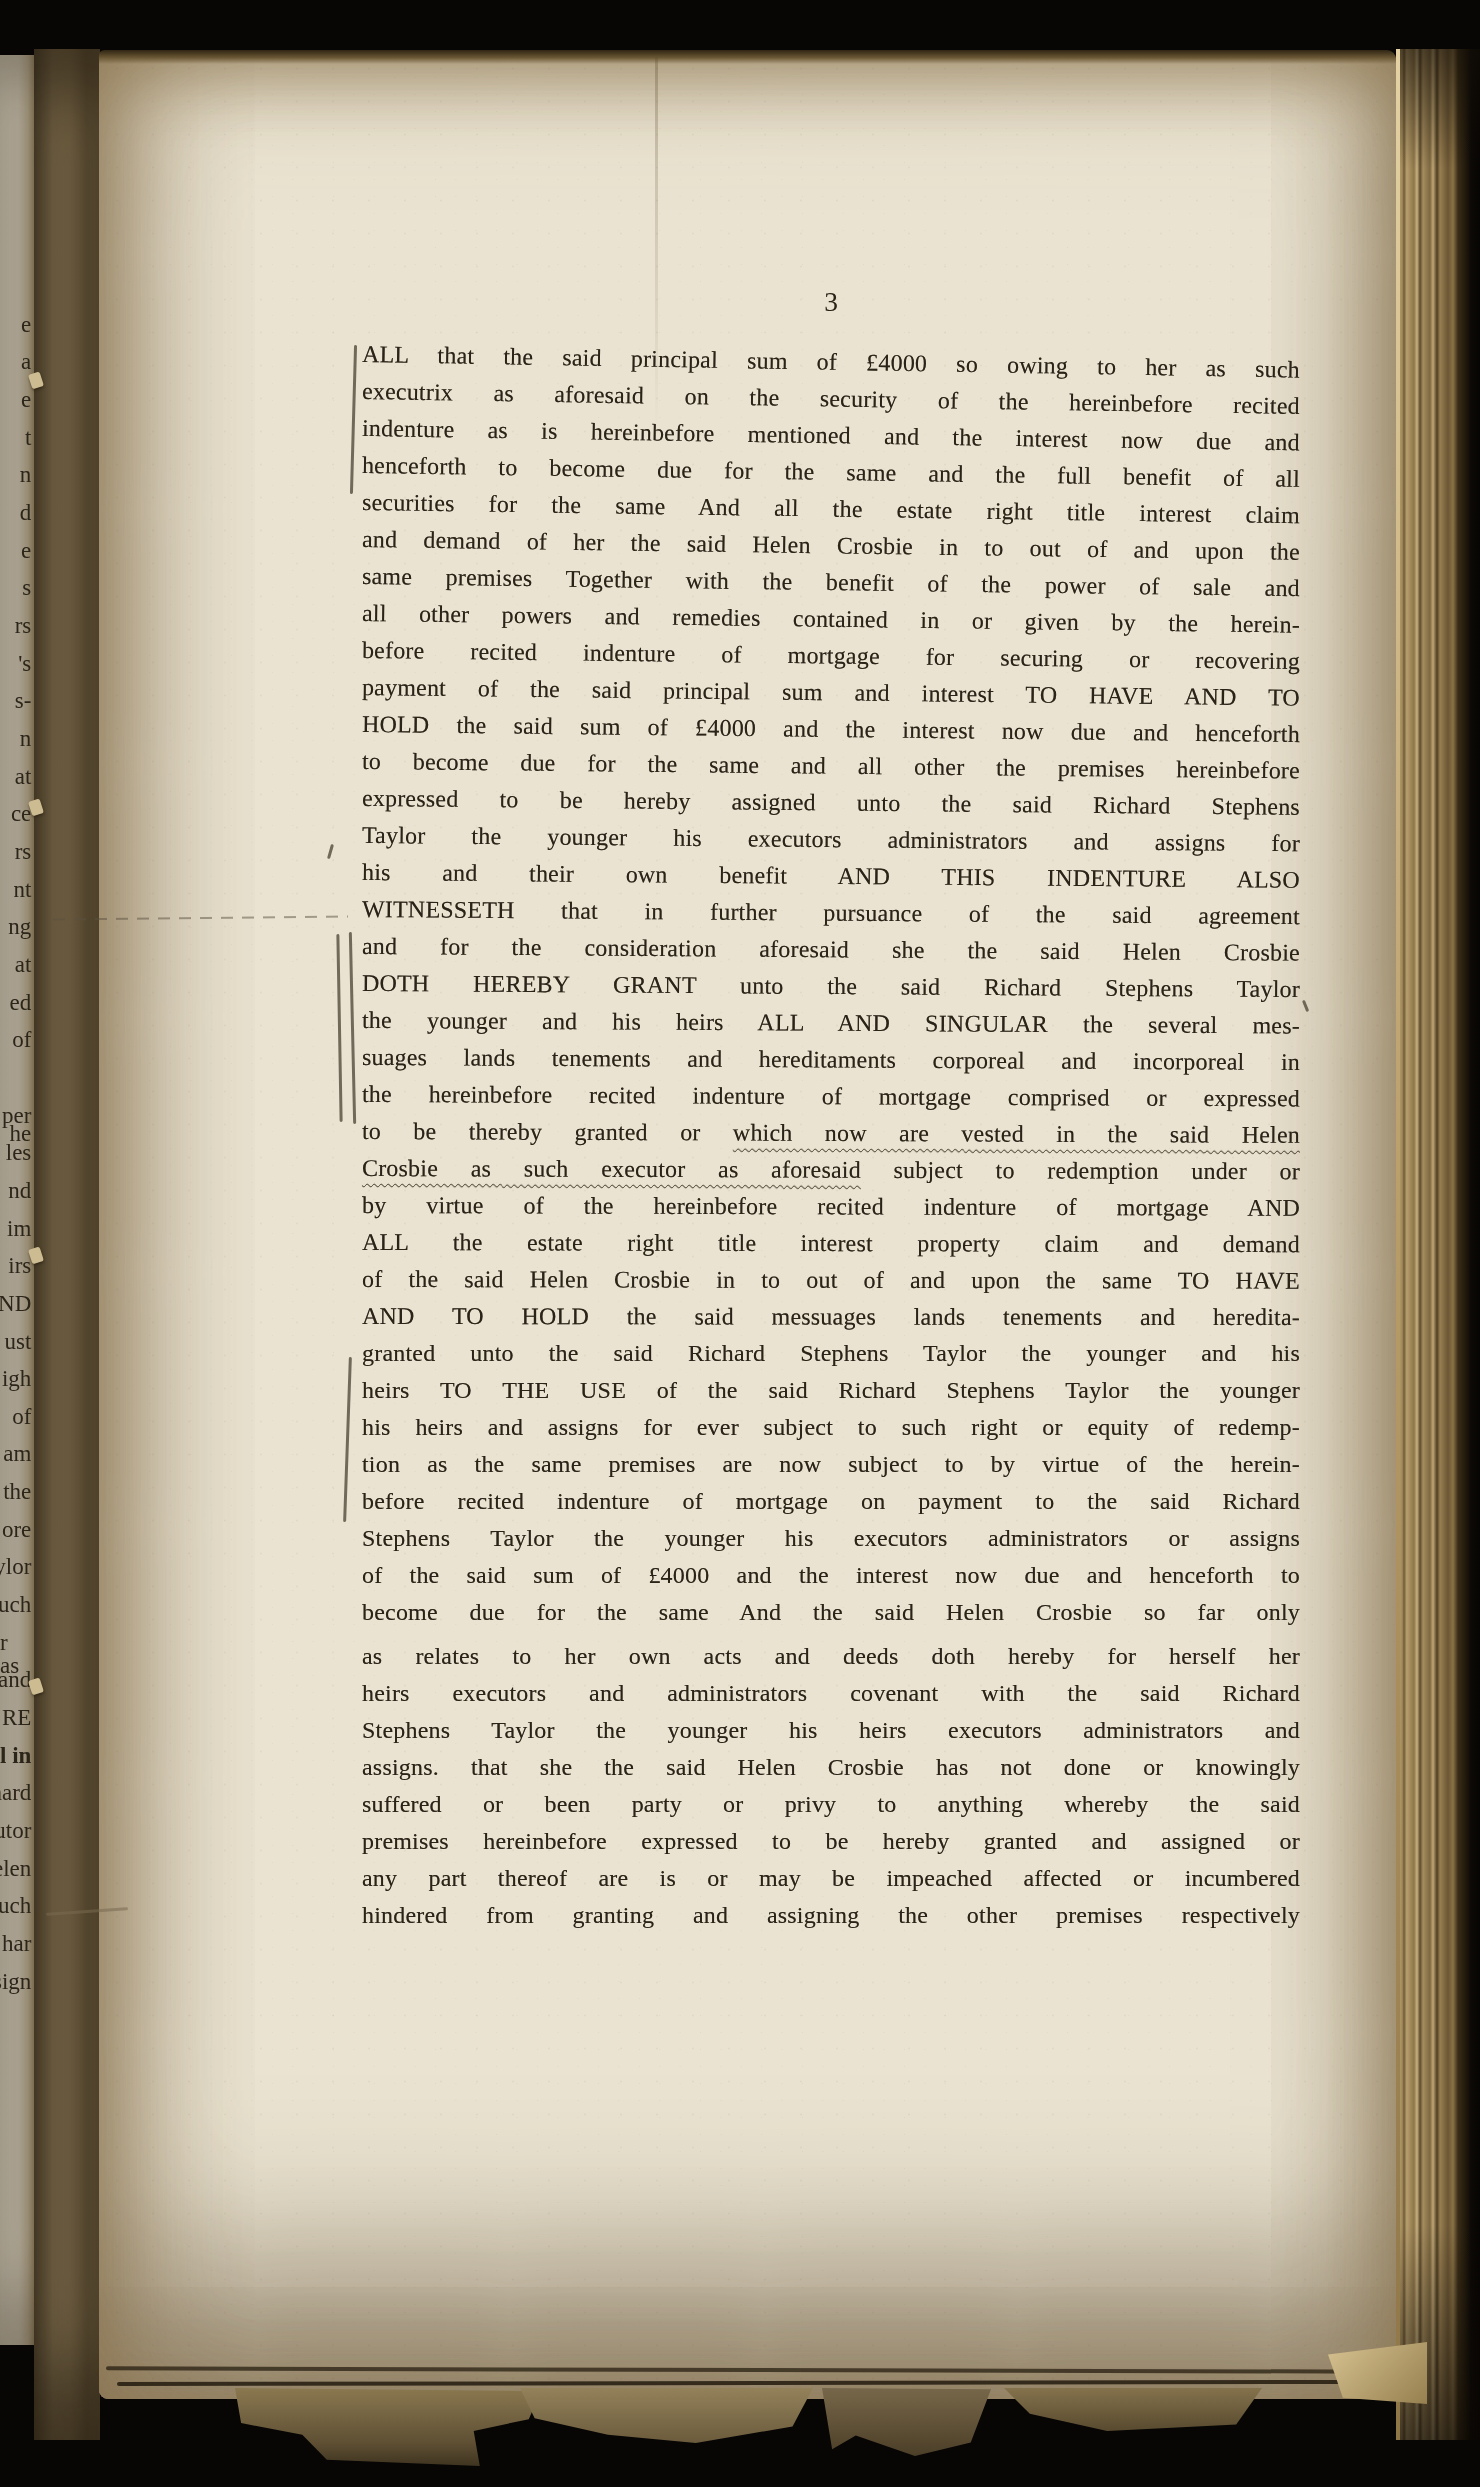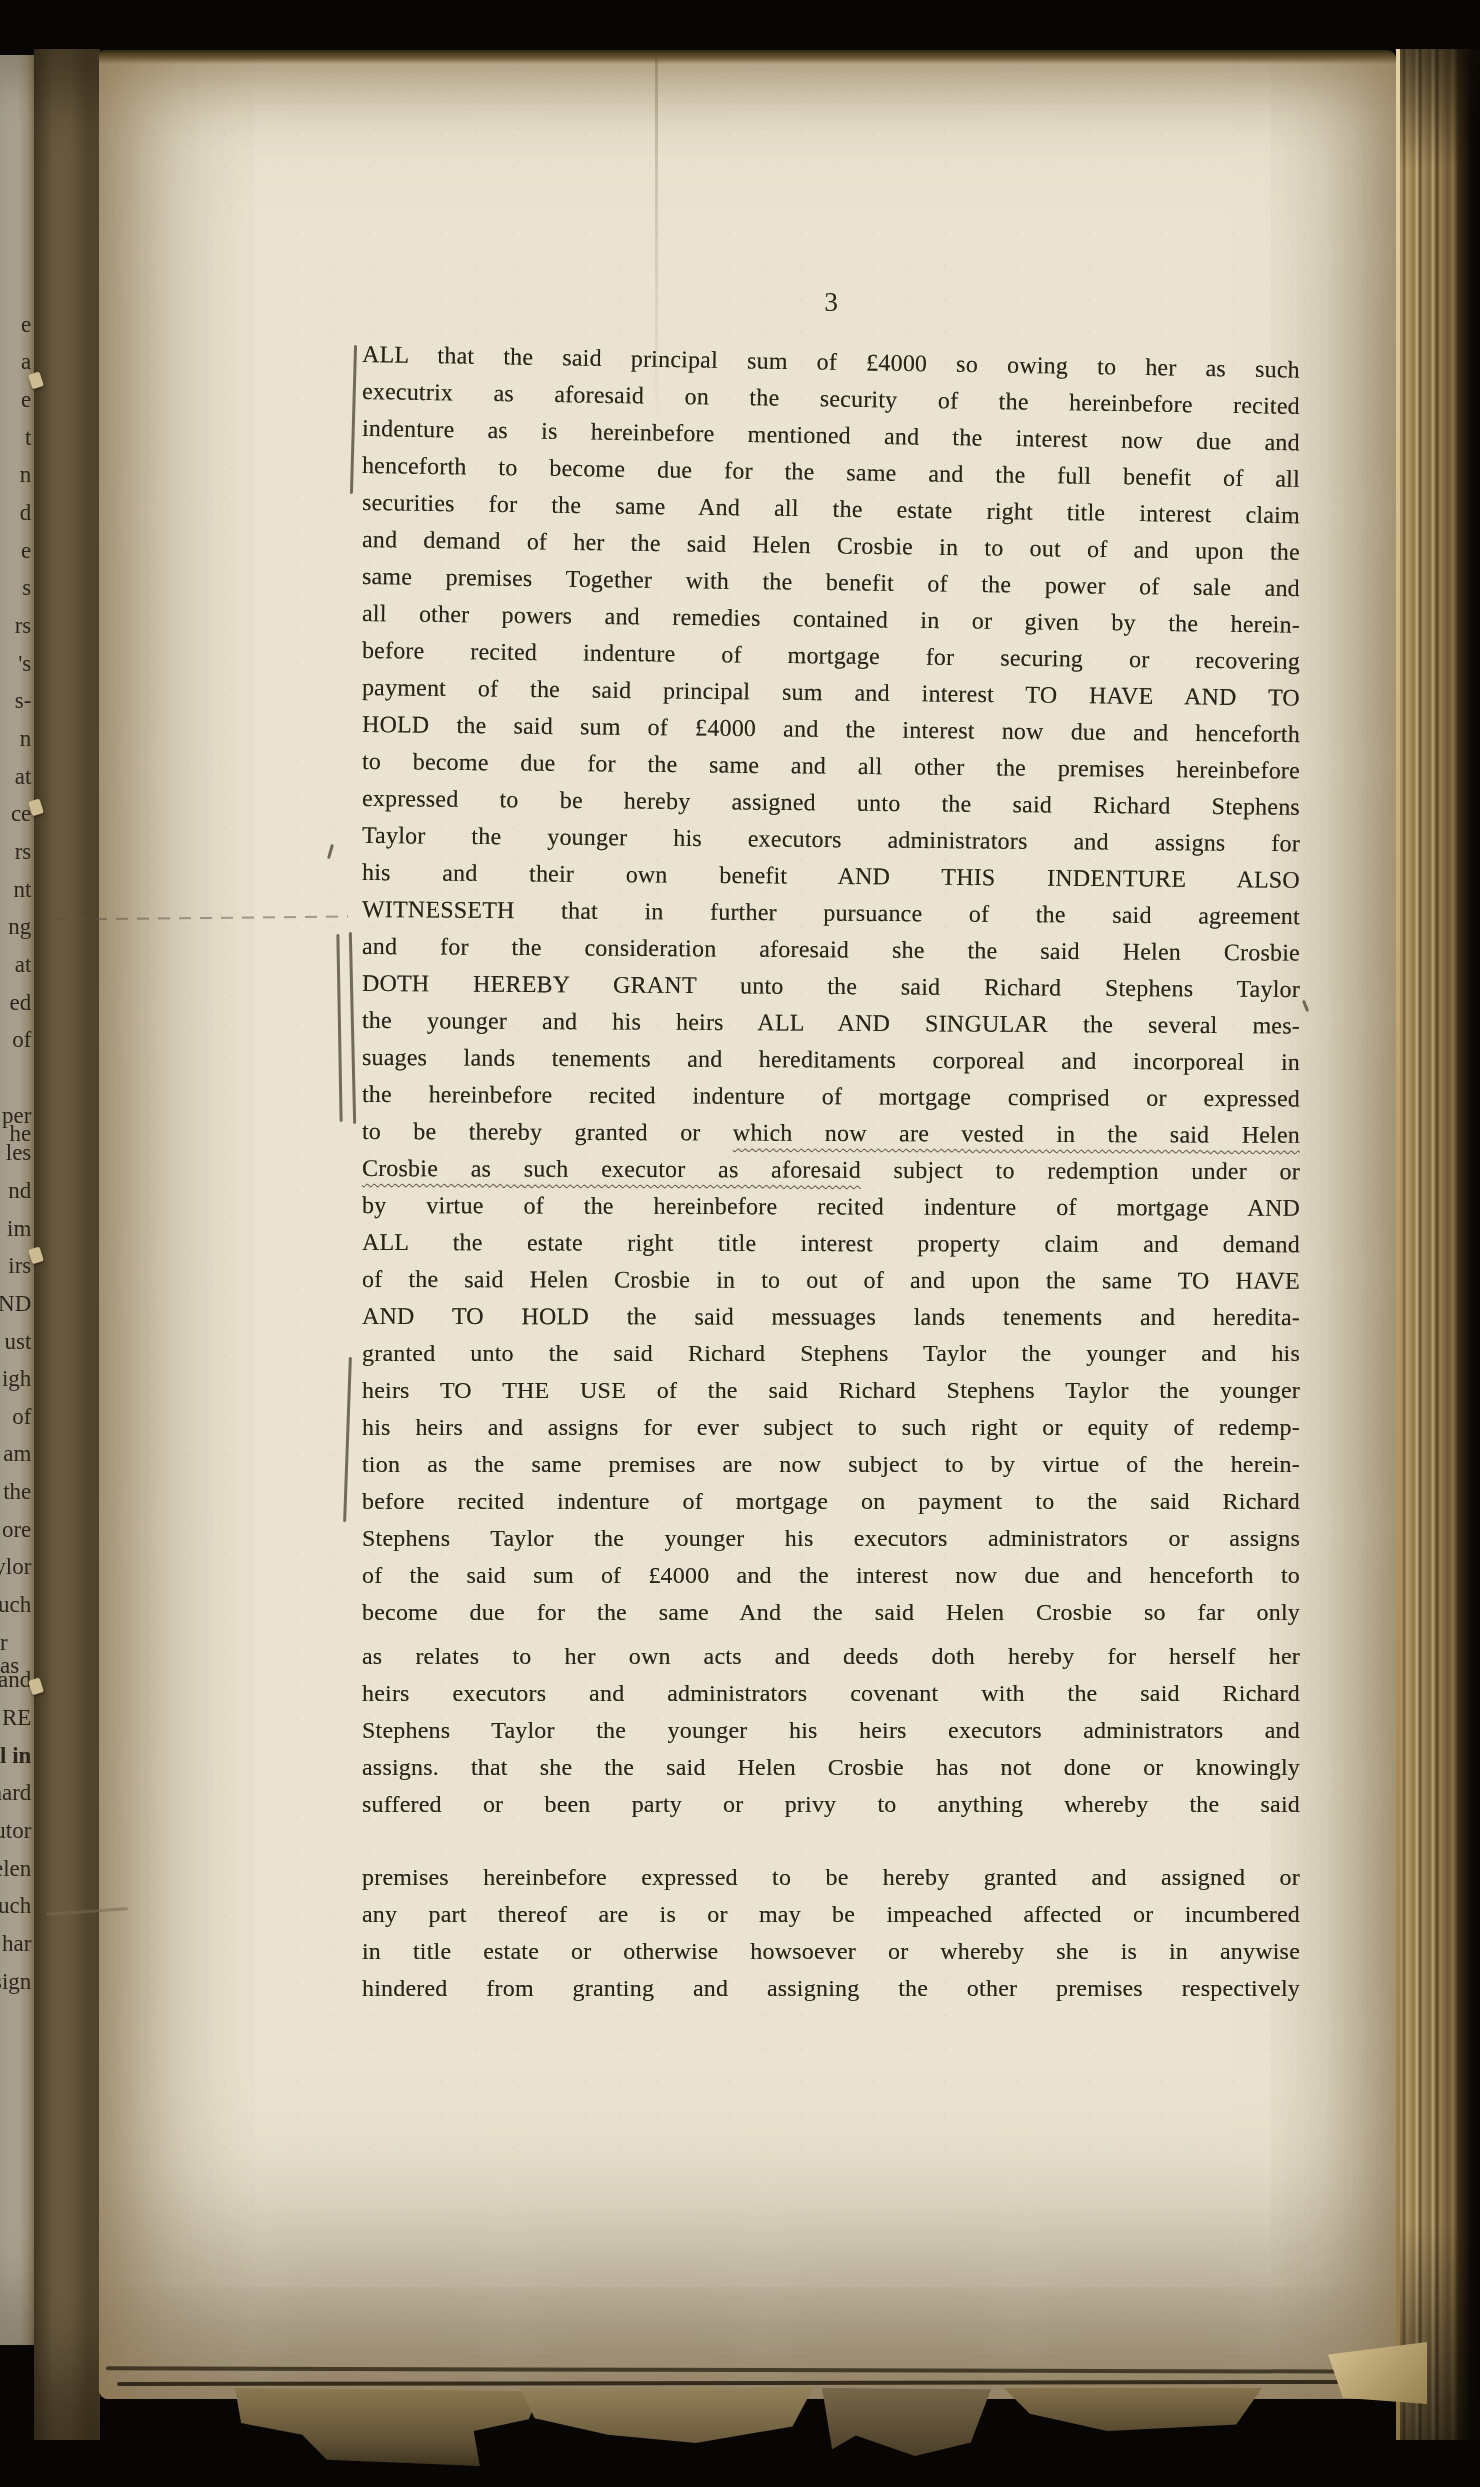--- a/index.html
+++ b/index.html
@@ -199,23 +199,22 @@
       <div class="line" style="transform: rotate(0deg);"><span>tion as the same premises are now subject to by virtue of the herein-</span></div>
       <div class="line" style="transform: rotate(0deg);"><span>before recited indenture of mortgage on payment to the said Richard</span></div>
       <div class="line" style="transform: rotate(0deg);"><span>Stephens Taylor the younger his executors administrators or assigns</span></div>
       <div class="line" style="transform: rotate(0deg);"><span>of the said sum of £4000 and the interest now due and henceforth to</span></div>
       <div class="line" style="transform: rotate(0deg);"><span>become due for the same And the said Helen Crosbie so far only</span></div>
       <div class="line" style="transform: rotate(0deg); margin-top: 7px;"><span>as relates to her own acts and deeds doth hereby for herself her</span></div>
       <div class="line" style="transform: rotate(0deg);"><span>heirs executors and administrators covenant with the said Richard</span></div>
       <div class="line" style="transform: rotate(0deg);"><span>Stephens Taylor the younger his heirs executors administrators and</span></div>
       <div class="line" style="transform: rotate(0deg);"><span>assigns. that she the said Helen Crosbie has not done or knowingly</span></div>
       <div class="line" style="transform: rotate(0deg);"><span>suffered or been party or privy to anything whereby the said</span></div>
-      <div class="line" style="transform: rotate(0deg); margin-top: 36px;"><span>premises hereinbefore expressed to be hereby granted and assigned or</span></div>
+      <div class="line" style="transform: rotate(0deg);"><span>premises hereinbefore expressed to be hereby granted and assigned or</span></div>
       <div class="line" style="transform: rotate(0deg);"><span>any part thereof are is or may be impeached affected or incumbered</span></div>
-      <div class="line" style="transform: rotate(0deg);"><span>in title estate or otherwise howsoever or whereby she is in anywise</span></div>
       <div class="line" style="transform: rotate(0deg);"><span>hindered from granting and assigning the other premises respectively</span></div>
     </div>
 
   <div class="pencil mark1"></div>
   <div class="pencil mark2a"></div>
   <div class="pencil mark2b"></div>
   <div class="pencil mark3"></div>
   <div class="pencil mark4"></div>
   <div class="pencil mark5"></div>
   <div class="hline"></div>

